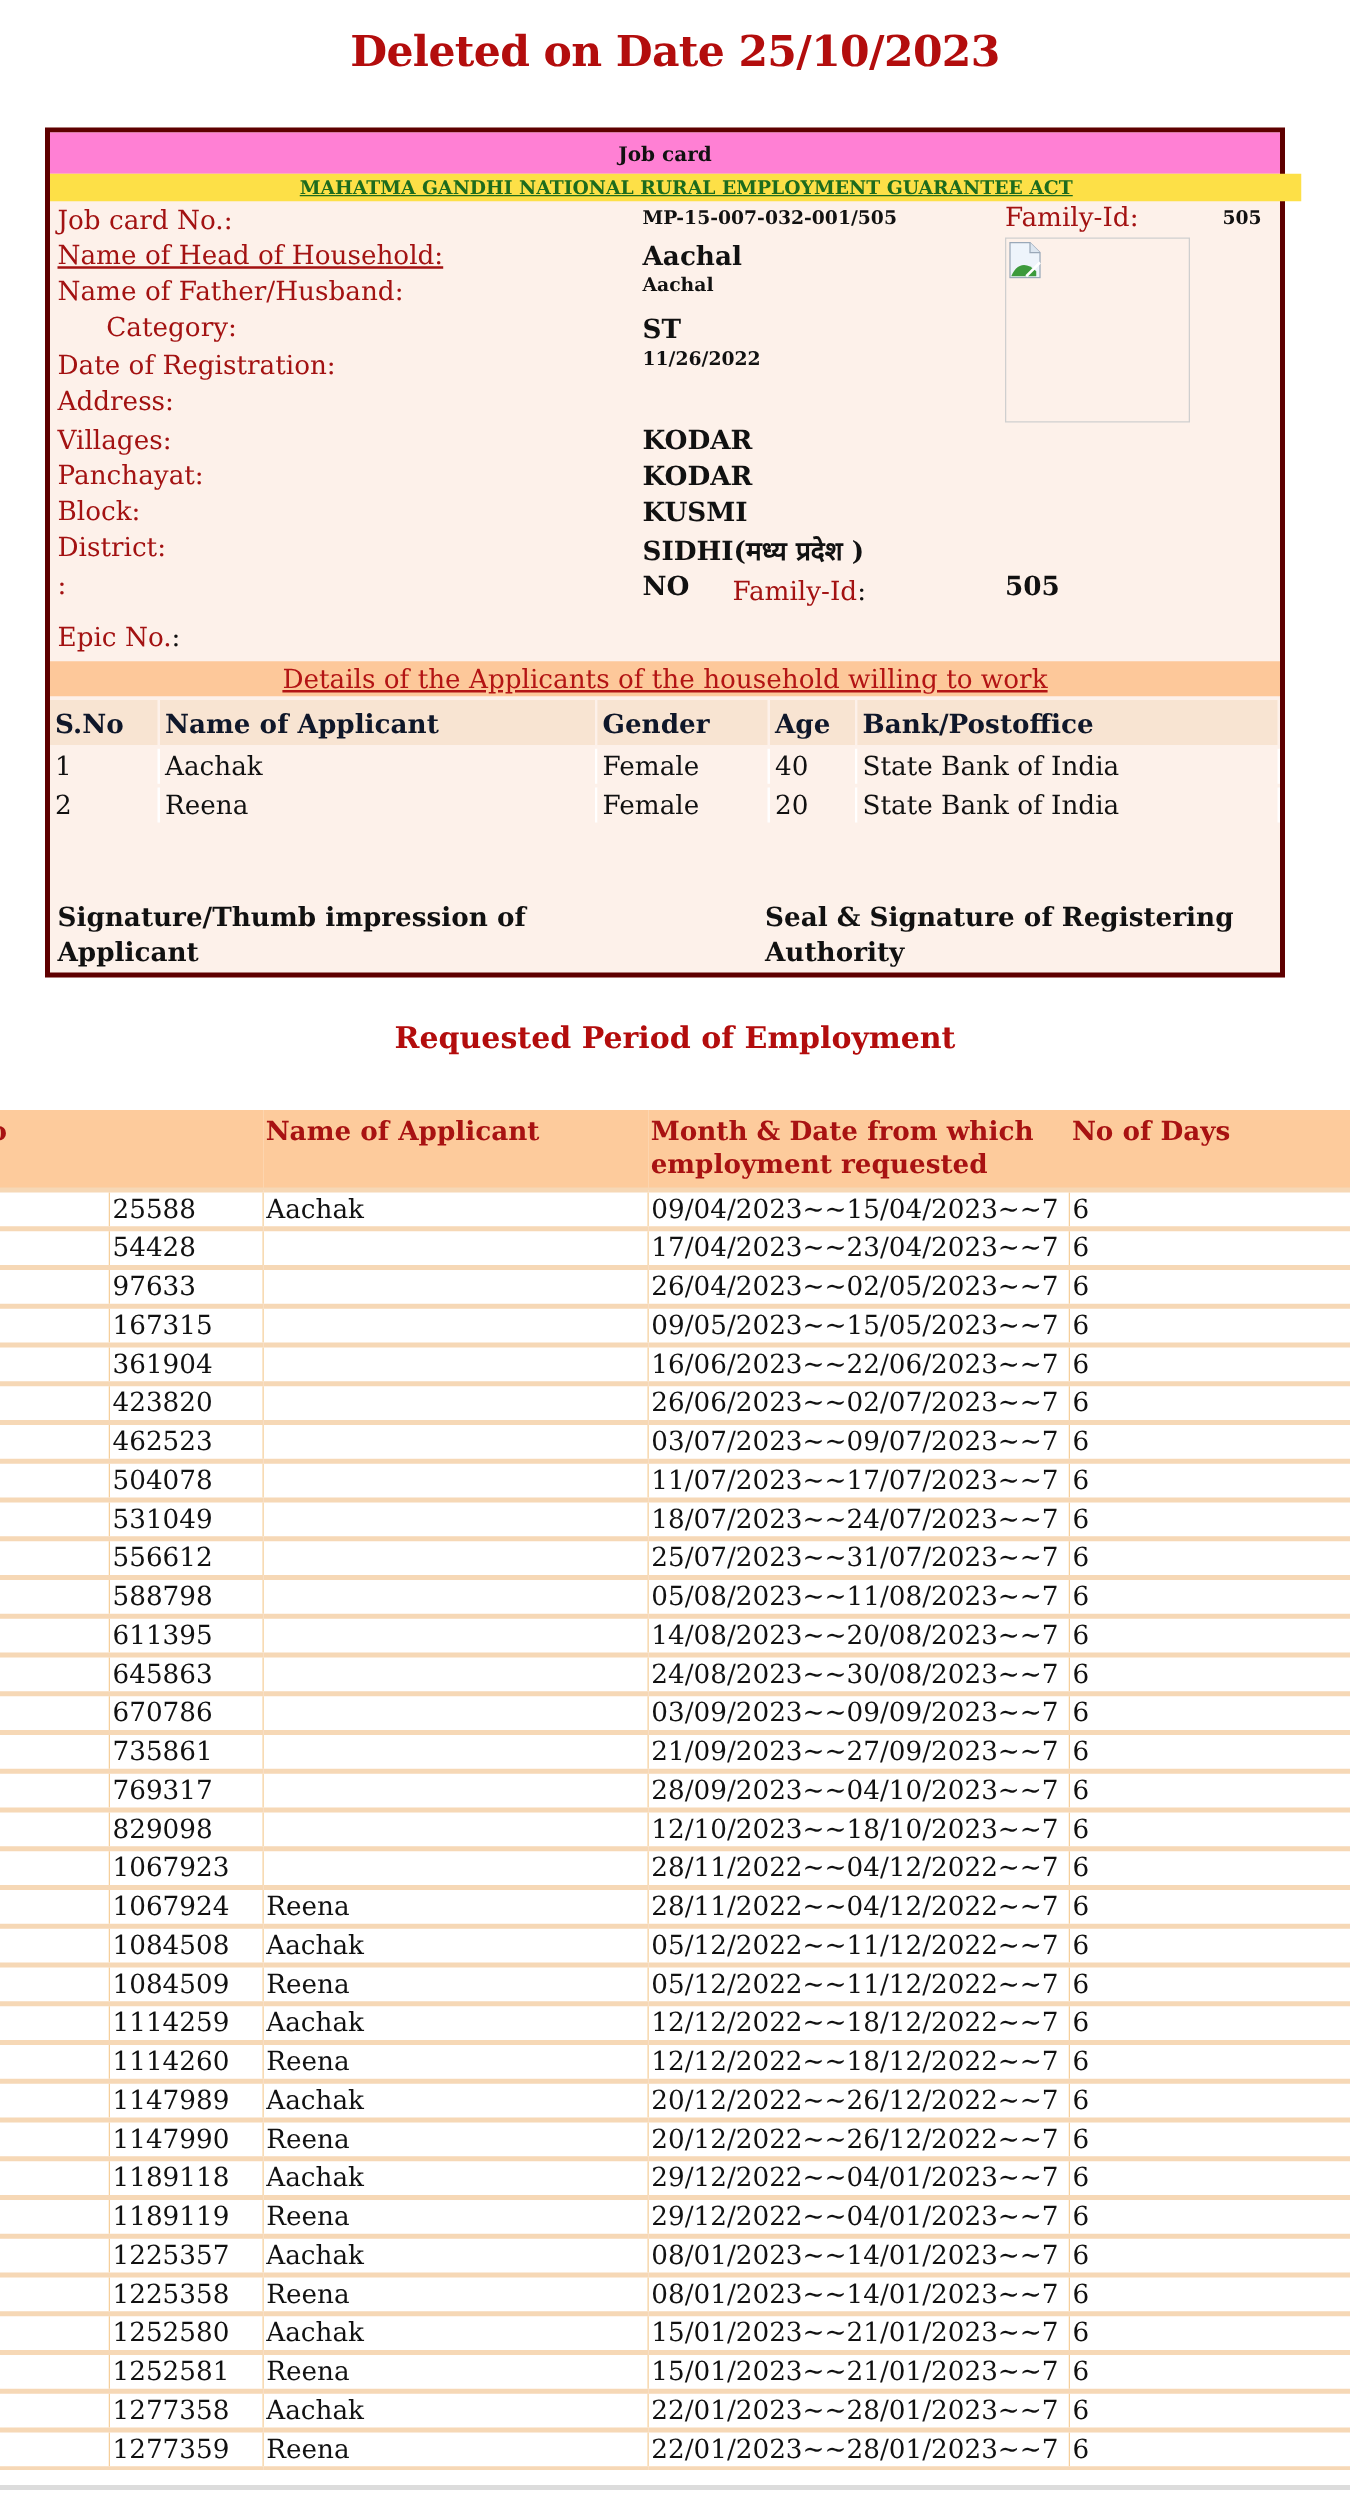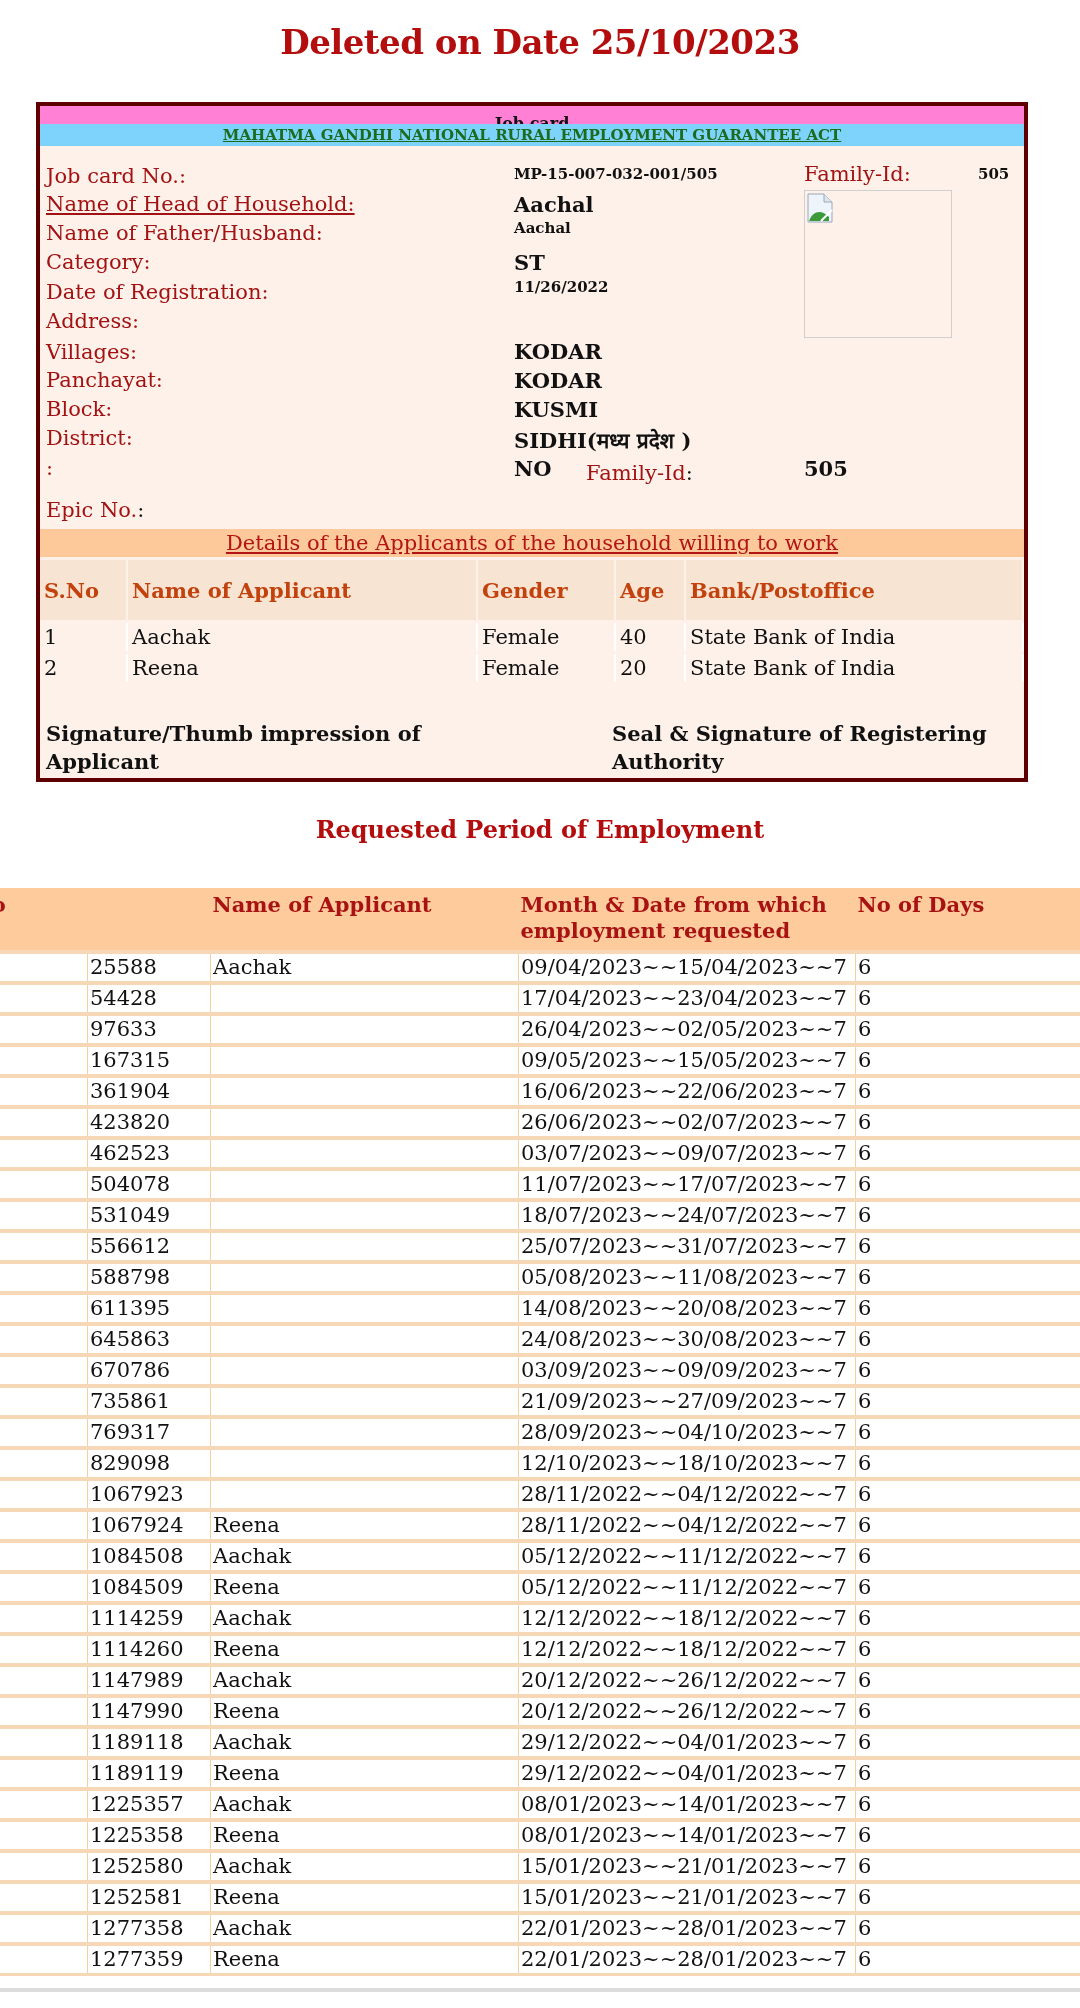--- a/index.html
+++ b/index.html
@@ -4,35 +4,35 @@
 <style>
   html, body { margin: 0; padding: 0; background: #ffffff; }
   body { width: 1080px; height: 2008px; position: relative; overflow: hidden;
          font-family: "DejaVu Serif", "Liberation Serif", serif; }
   .page-title { position: absolute; left: 0; width: 1080px; top: 22px; text-align: center;
                 color: #b30d0d; font-weight: bold; font-size: 34px; letter-spacing: -0.5px; }
   .jobcard { position: absolute; left: 36px; top: 102px; width: 984px; height: 672px;
              border: 4px solid #5e0000; background: #fdf1ea; box-sizing: content-box; }
   .jc-head { position: absolute; left: 0; top: 0; width: 100%; height: 33px; background: #ff80d4;
              text-align: center; font-weight: bold; font-size: 16px; color: #111; line-height: 36px; }
-  .jc-sub { position: absolute; left: 0; top: 18px; width: 100%; height: 22px; background: #7dd3fc;
+  .jc-sub { position: absolute; left: 0; top: 33px; width: 100%; height: 22px; background: #fde047;
             text-align: center; font-weight: bold; font-size: 15px; color: #1d6b1d;
-            line-height: 22px; text-decoration: underline; }
+            line-height: 22px; text-decoration: underline; padding-left: 17px; }
   .lbl { position: absolute; left: 6px; color: #a31212; font-size: 21px; white-space: nowrap; }
   .val { position: absolute; left: 474px; color: #111; font-weight: bold; white-space: nowrap; }
   .v-lg { font-size: 21px; }
   .v-sm { font-size: 15px; }
   .photo { position: absolute; left: 764px; top: 84px; width: 148px; height: 148px;
            border: 1.5px solid #cfcfcf; box-sizing: border-box; }
   .photo-icon { position: absolute; left: 2px; top: 2px; width: 26px; height: 30px; }
   .details-band { position: absolute; left: 0; top: 423px; width: 100%; height: 28px; background: #fdc89a;
                   text-align: center; color: #b31414; font-size: 21px; line-height: 28px; text-decoration: underline; }
   table.app { position: absolute; left: 0; top: 451px; width: 100%; border-collapse: separate; border-spacing: 0 3px; }
-  table.app th { background: #f8e4d2; color: #c2410c; font-weight: bold; font-size: 21px; text-align: left;
-                 padding: 16px 4px; height: 28px; border-right: 2px solid #fdf1ea; }
+  table.app th { background: #f8e4d2; color: #0f172a; font-weight: bold; font-size: 21px; text-align: left;
+                 padding: 4px 4px; height: 28px; border-right: 2px solid #fdf1ea; }
   table.app td { background: #fdf1ea; color: #111; font-size: 21px; padding: 0 4px; height: 28px; border-right: 2px solid #fff; }
   .sig { position: absolute; top: 614px; font-weight: bold; font-size: 21px; color: #111; line-height: 28px; }
   .sub-title { position: absolute; left: 0; width: 1080px; top: 815px; text-align: center;
                color: #b30d0d; font-weight: bold; font-size: 24px; }
   .req-wrap { position: absolute; left: 0; top: 888px; width: 1080px; }
   table.req { border-collapse: collapse; width: 1110px; margin-left: -30px; table-layout: fixed; }
   table.req th { background: #fdcb9c; color: #a81212; font-weight: bold; font-size: 21px; text-align: left;
                  vertical-align: top; padding: 4px 2px 0 2px; height: 58px; line-height: 26px; }
   table.req td { font-size: 21px; color: #111; height: 27px; padding: 0 2px; line-height: 27px;
                  border-top: 4px solid #f6d8b6; border-left: 1px solid #f5cf9c; background: #fff; white-space: nowrap; }
@@ -52,21 +52,21 @@
   <div class="val v-sm" style="top:59px;">MP-15-007-032-001/505</div>
   <div class="lbl" style="top:56px; left:764px;">Family-Id:</div>
   <div class="val v-sm" style="top:59px; left:938px;">505</div>
 
   <div class="lbl" style="top:86px;text-decoration:underline;">Name of Head of Household:</div>
   <div class="val v-lg" style="top:86px;">Aachal</div>
 
   <div class="lbl" style="top:115px;">Name of Father/Husband:</div>
   <div class="val v-sm" style="top:113px;">Aachal</div>
 
-  <div class="lbl" style="top:144px;">Category:</div>
+  <div class="lbl" style="top:144px;margin-left:39px;">Category:</div>
   <div class="val v-lg" style="top:144px;">ST</div>
 
   <div class="lbl" style="top:174px;">Date of Registration:</div>
   <div class="val v-sm" style="top:172px;">11/26/2022</div>
 
   <div class="lbl" style="top:203px;">Address:</div>
 
   <div class="lbl" style="top:234px;">Villages:</div>
   <div class="val v-lg" style="top:233px;">KODAR</div>
 

